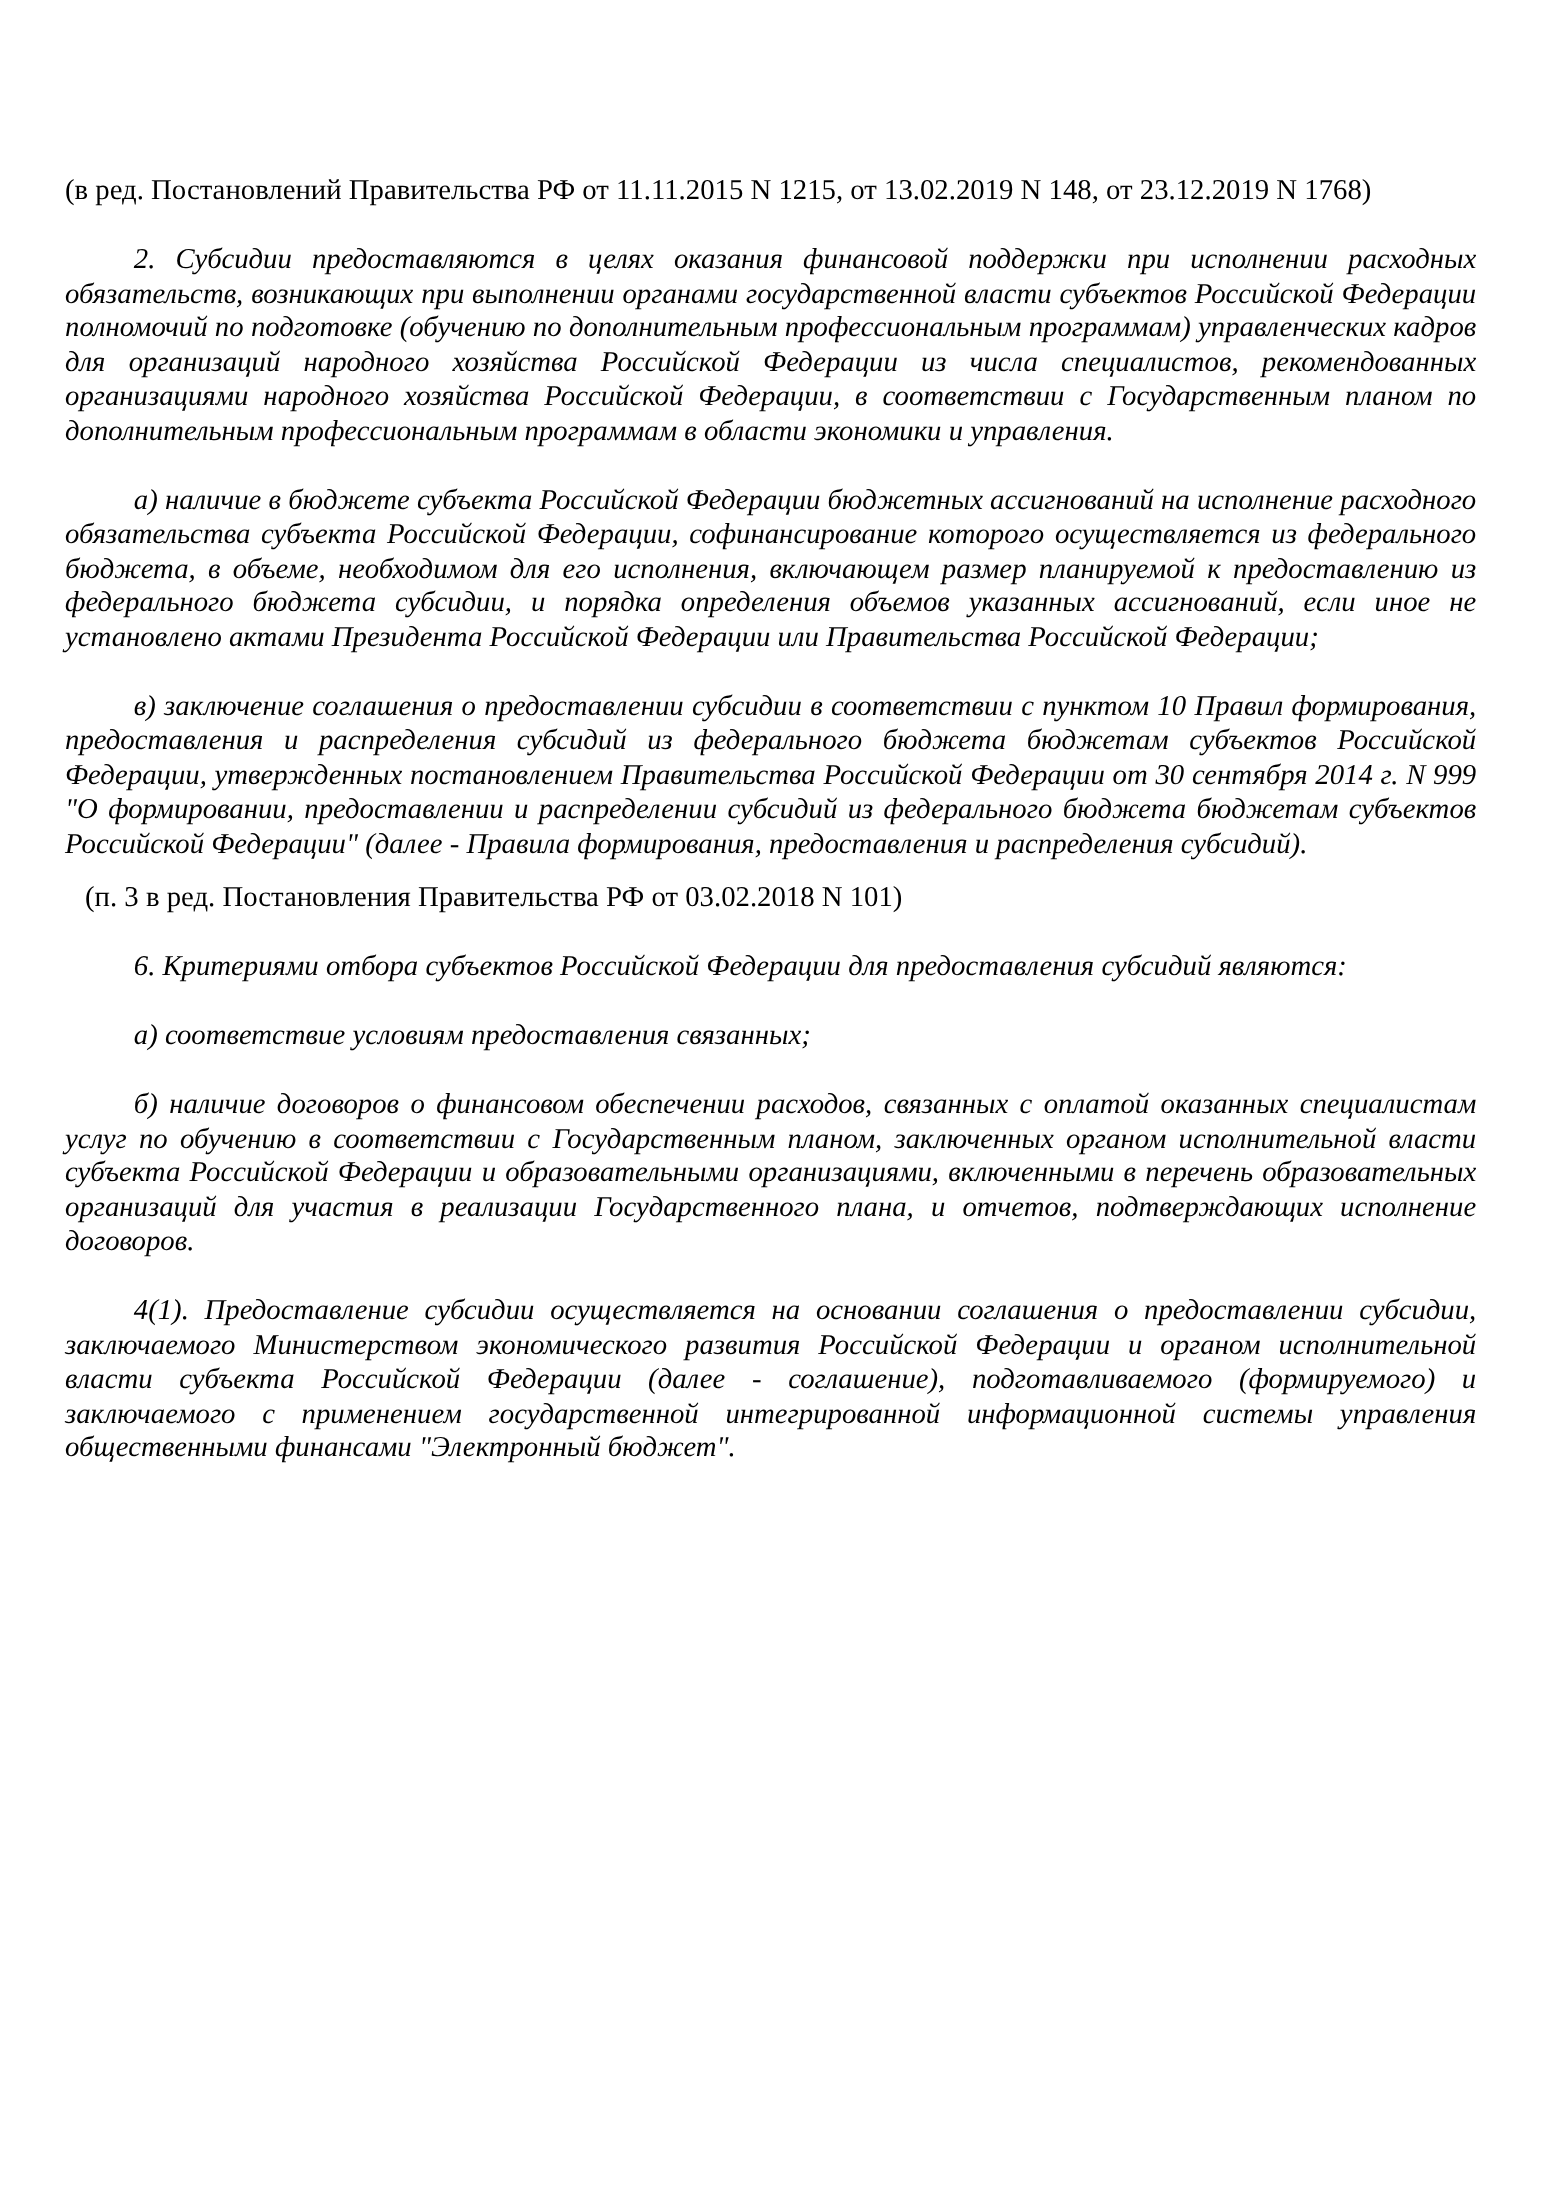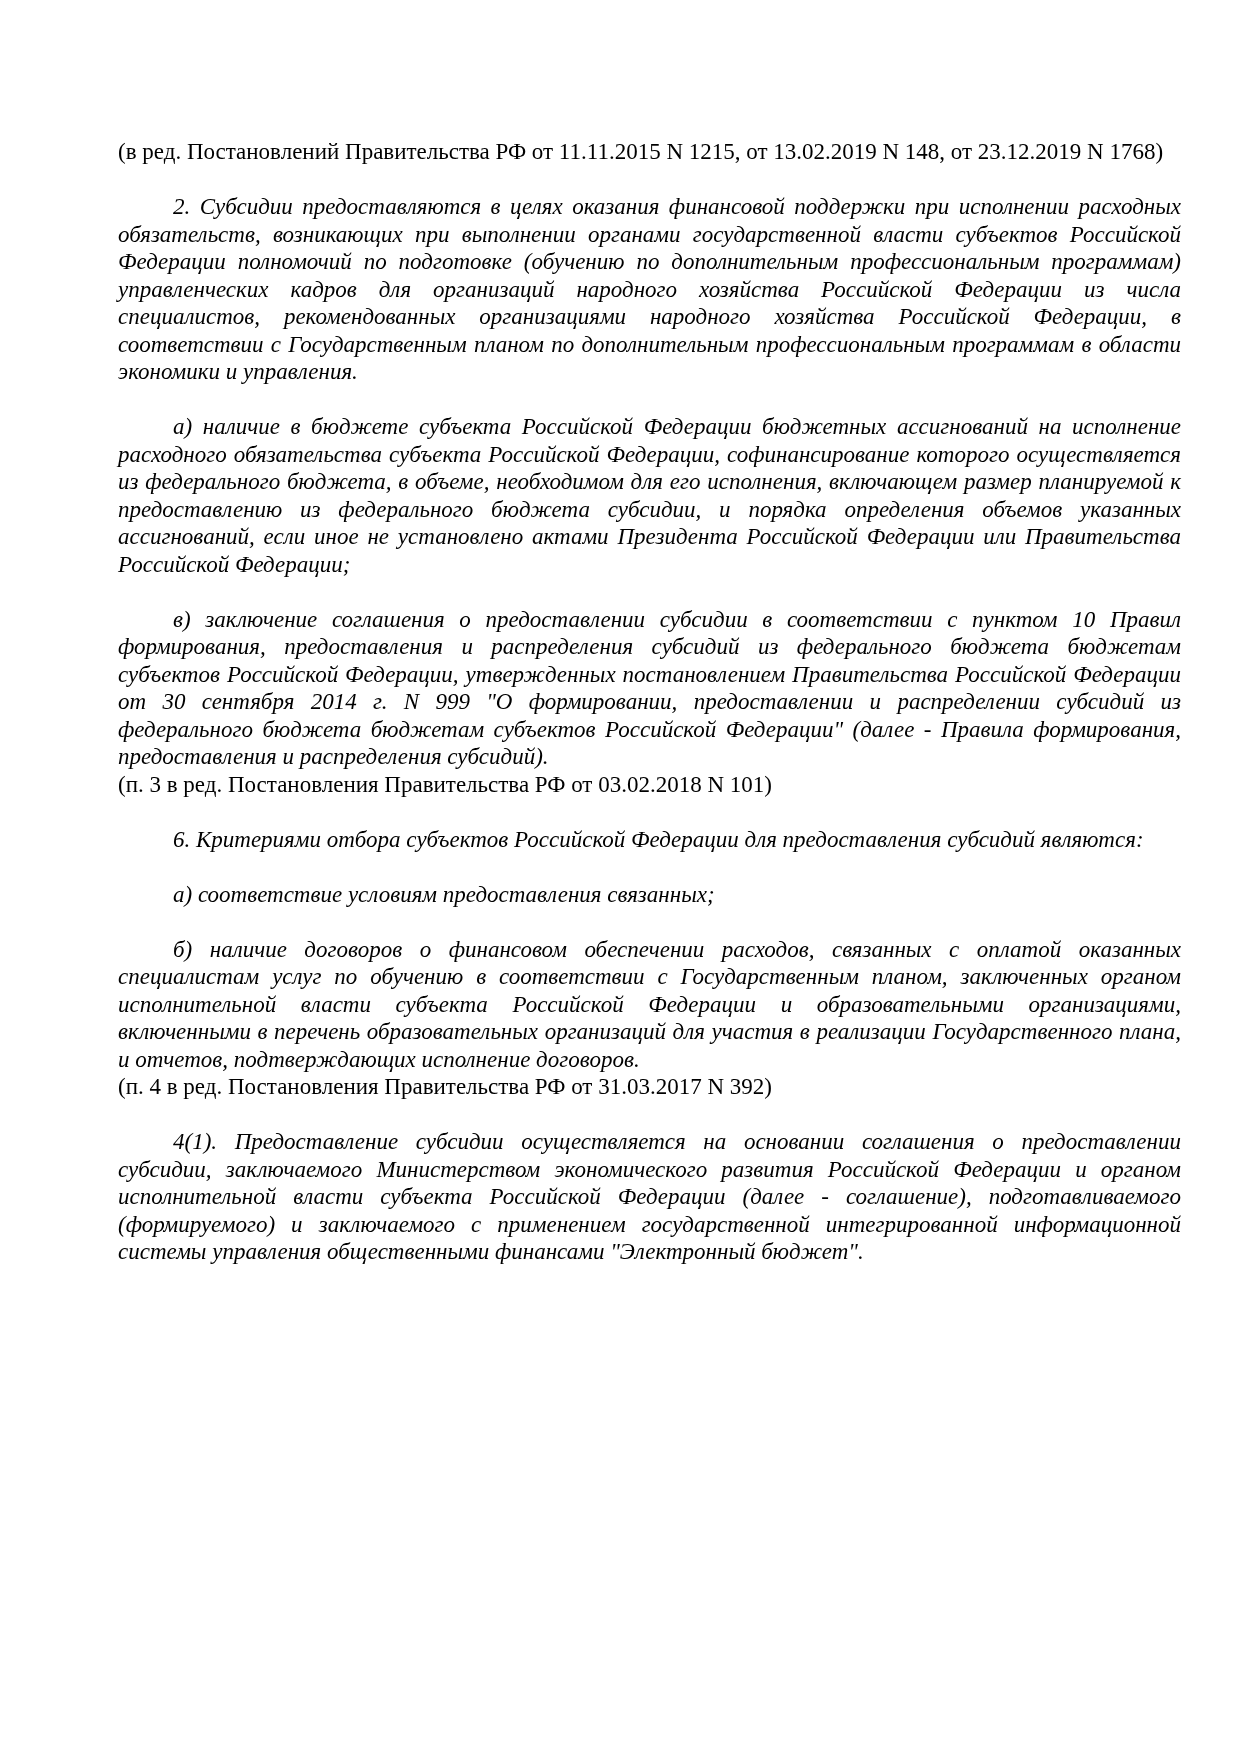--- a/index.html
+++ b/index.html
@@ -10,49 +10,48 @@
   .page {
     position: relative;
     width: 1240px;
     height: 1754px;
     background: #ffffff;
     overflow: hidden;
     box-sizing: border-box;
   }
   .content {
     box-sizing: border-box;
-    padding: 138px 59px 0 118px;
+    padding: 138px 59px 0 52px;
     font-family: "Liberation Serif", "DejaVu Serif", serif;
     font-size: 23px;
     line-height: 27.5px;
     color: #000000;
     text-align: justify;
   }
   .para {
     text-indent: 55px;
     margin: 27.5px 0 0 0;
     font-style: italic;
   }
   .note {
     text-indent: 0;
-    margin: 0;
+    margin: 16px;
   }
   .note.first {
     margin: 0;
   }
 </style>
 </head>
 <body>
 
 <div class="page">
   <div class="content">
     <div class="note first">(в ред. Постановлений Правительства РФ от 11.11.2015 N 1215, от 13.02.2019 N 148, от 23.12.2019 N 1768)</div>
     <div class="para">2. Субсидии предоставляются в целях оказания финансовой поддержки при исполнении расходных обязательств, возникающих при выполнении органами государственной власти субъектов Российской Федерации полномочий по подготовке (обучению по дополнительным профессиональным программам) управленческих кадров для организаций народного хозяйства Российской Федерации из числа специалистов, рекомендованных организациями народного хозяйства Российской Федерации, в соответствии с Государственным планом по дополнительным профессиональным программам в области экономики и управления.</div>
     <div class="para">а) наличие в бюджете субъекта Российской Федерации бюджетных ассигнований на исполнение расходного обязательства субъекта Российской Федерации, софинансирование которого осуществляется из федерального бюджета, в объеме, необходимом для его исполнения, включающем размер планируемой к предоставлению из федерального бюджета субсидии, и порядка определения объемов указанных ассигнований, если иное не установлено актами Президента Российской Федерации или Правительства Российской Федерации;</div>
     <div class="para">в) заключение соглашения о предоставлении субсидии в соответствии с пунктом 10 Правил формирования, предоставления и распределения субсидий из федерального бюджета бюджетам субъектов Российской Федерации, утвержденных постановлением Правительства Российской Федерации от 30 сентября 2014 г. N 999 "О формировании, предоставлении и распределении субсидий из федерального бюджета бюджетам субъектов Российской Федерации" (далее - Правила формирования, предоставления и распределения субсидий).</div>
     <div class="note">(п. 3 в ред. Постановления Правительства РФ от 03.02.2018 N 101)</div>
     <div class="para">6. Критериями отбора субъектов Российской Федерации для предоставления субсидий являются:</div>
     <div class="para">а) соответствие условиям предоставления связанных;</div>
     <div class="para">б) наличие договоров о финансовом обеспечении расходов, связанных с оплатой оказанных специалистам услуг по обучению в соответствии с Государственным планом, заключенных органом исполнительной власти субъекта Российской Федерации и образовательными организациями, включенными в перечень образовательных организаций для участия в реализации Государственного плана, и отчетов, подтверждающих исполнение договоров.</div>
-    <div class="note">(п. 4 в ред. Постановления Правительства РФ от 31.03.2017 N 392)</div>
     <div class="para">4(1). Предоставление субсидии осуществляется на основании соглашения о предоставлении субсидии, заключаемого Министерством экономического развития Российской Федерации и органом исполнительной власти субъекта Российской Федерации (далее - соглашение), подготавливаемого (формируемого) и заключаемого с применением государственной интегрированной информационной системы управления общественными финансами "Электронный бюджет".</div>
   </div>
 </div>
 
 </body></html>

